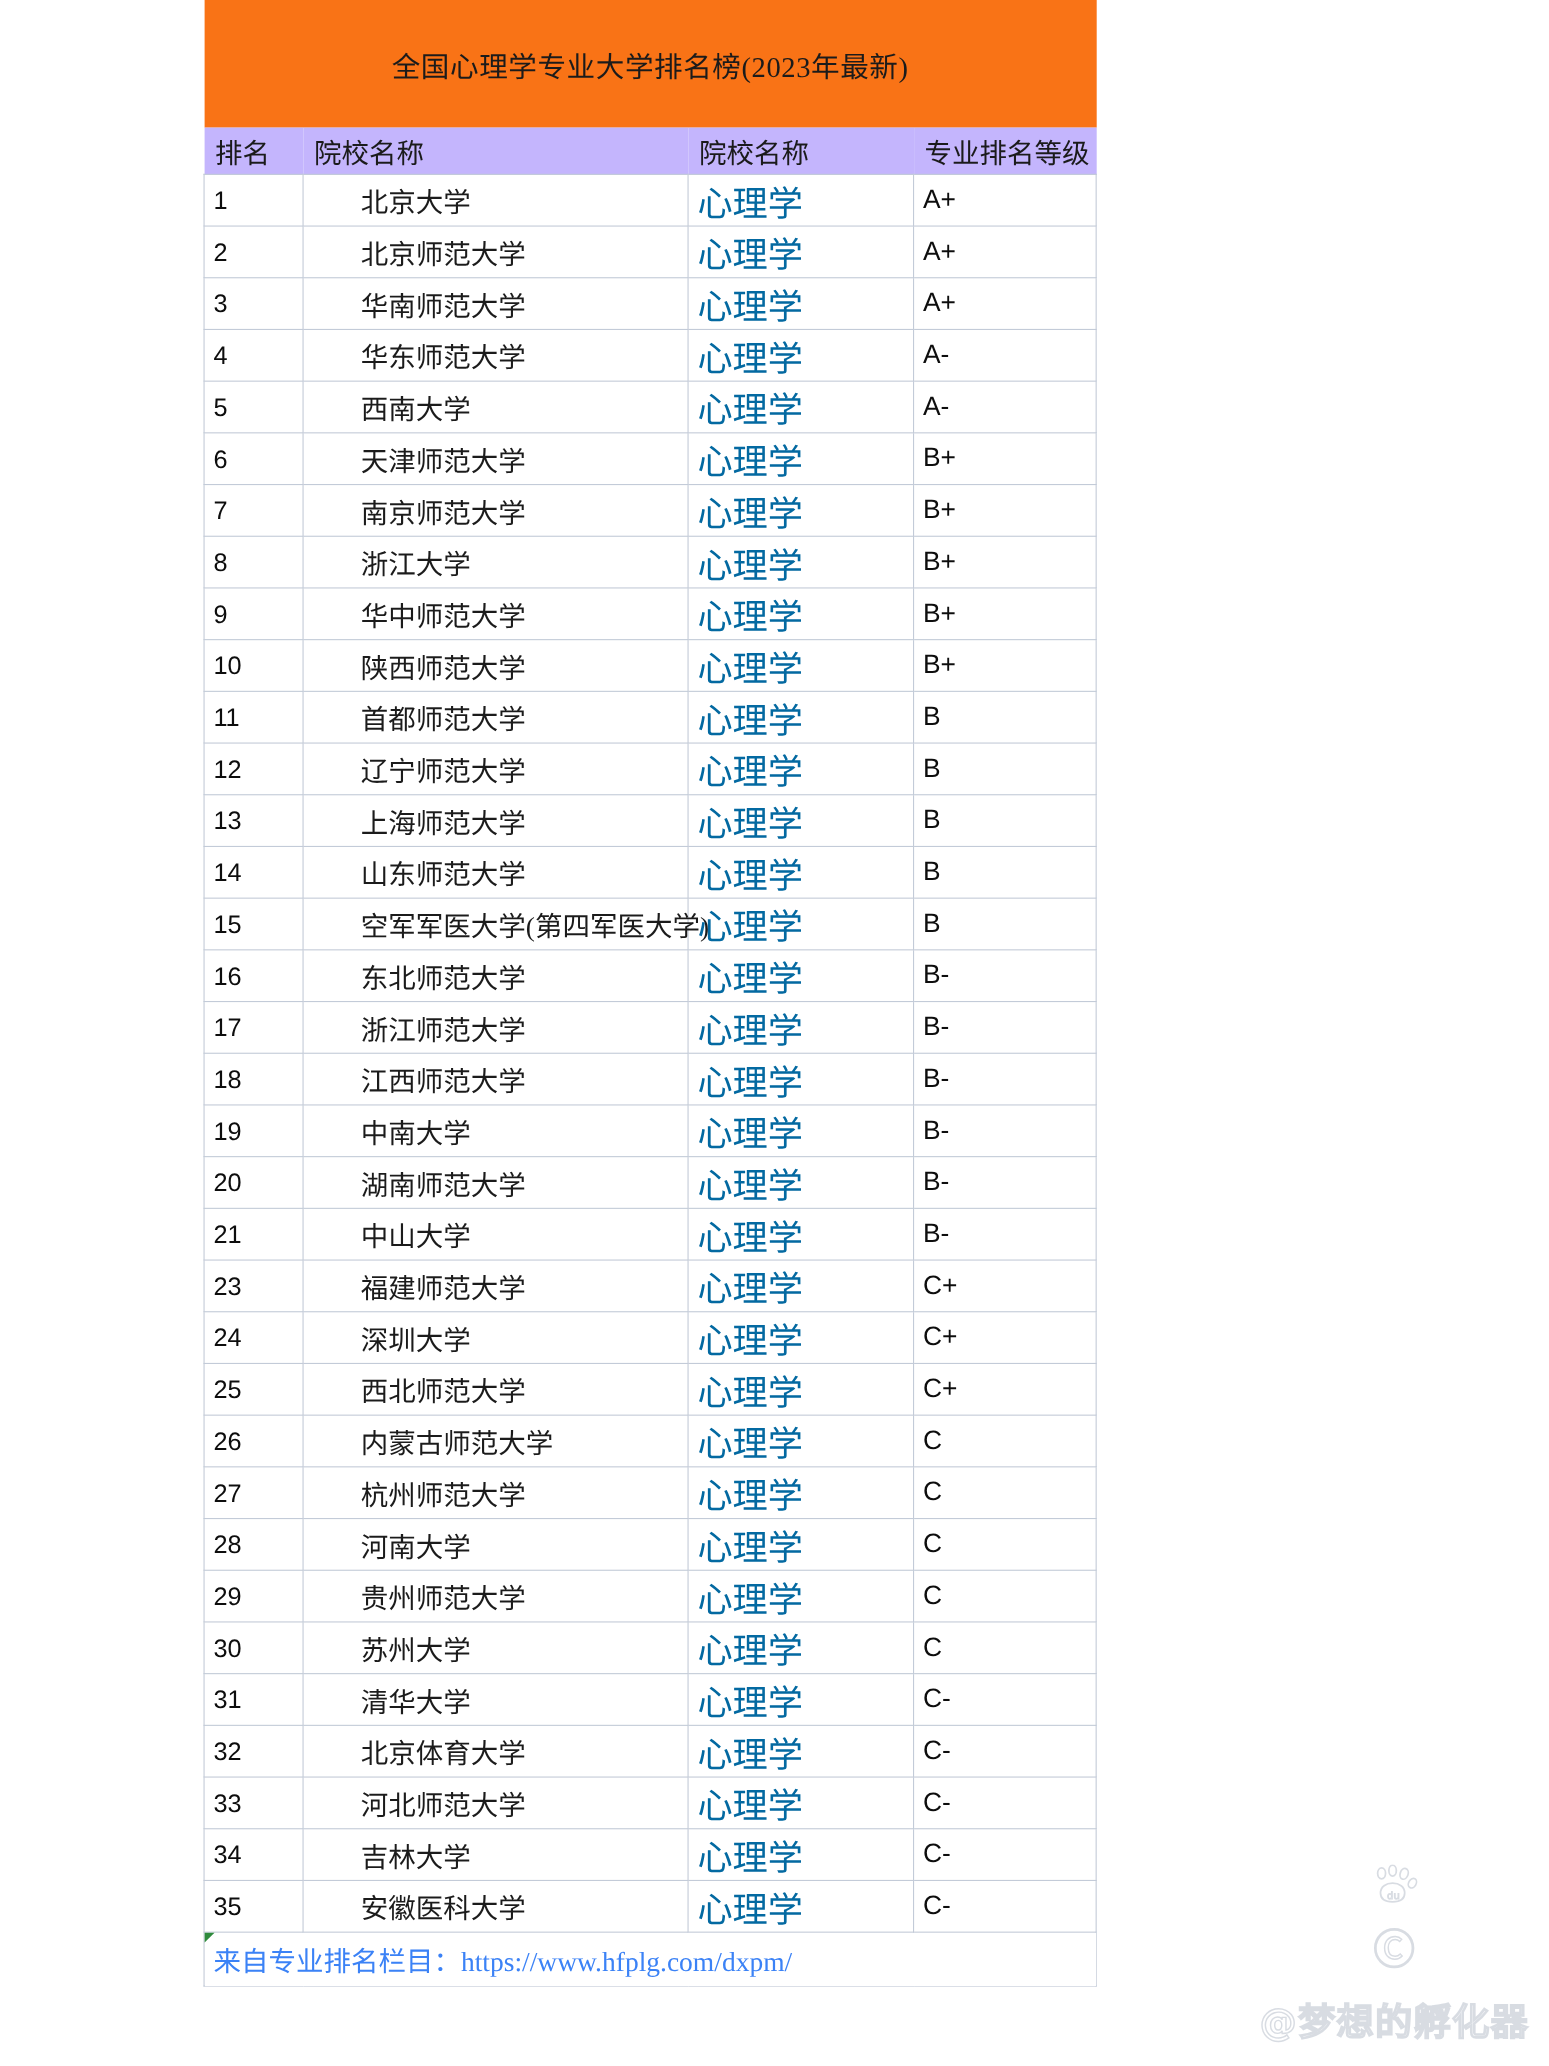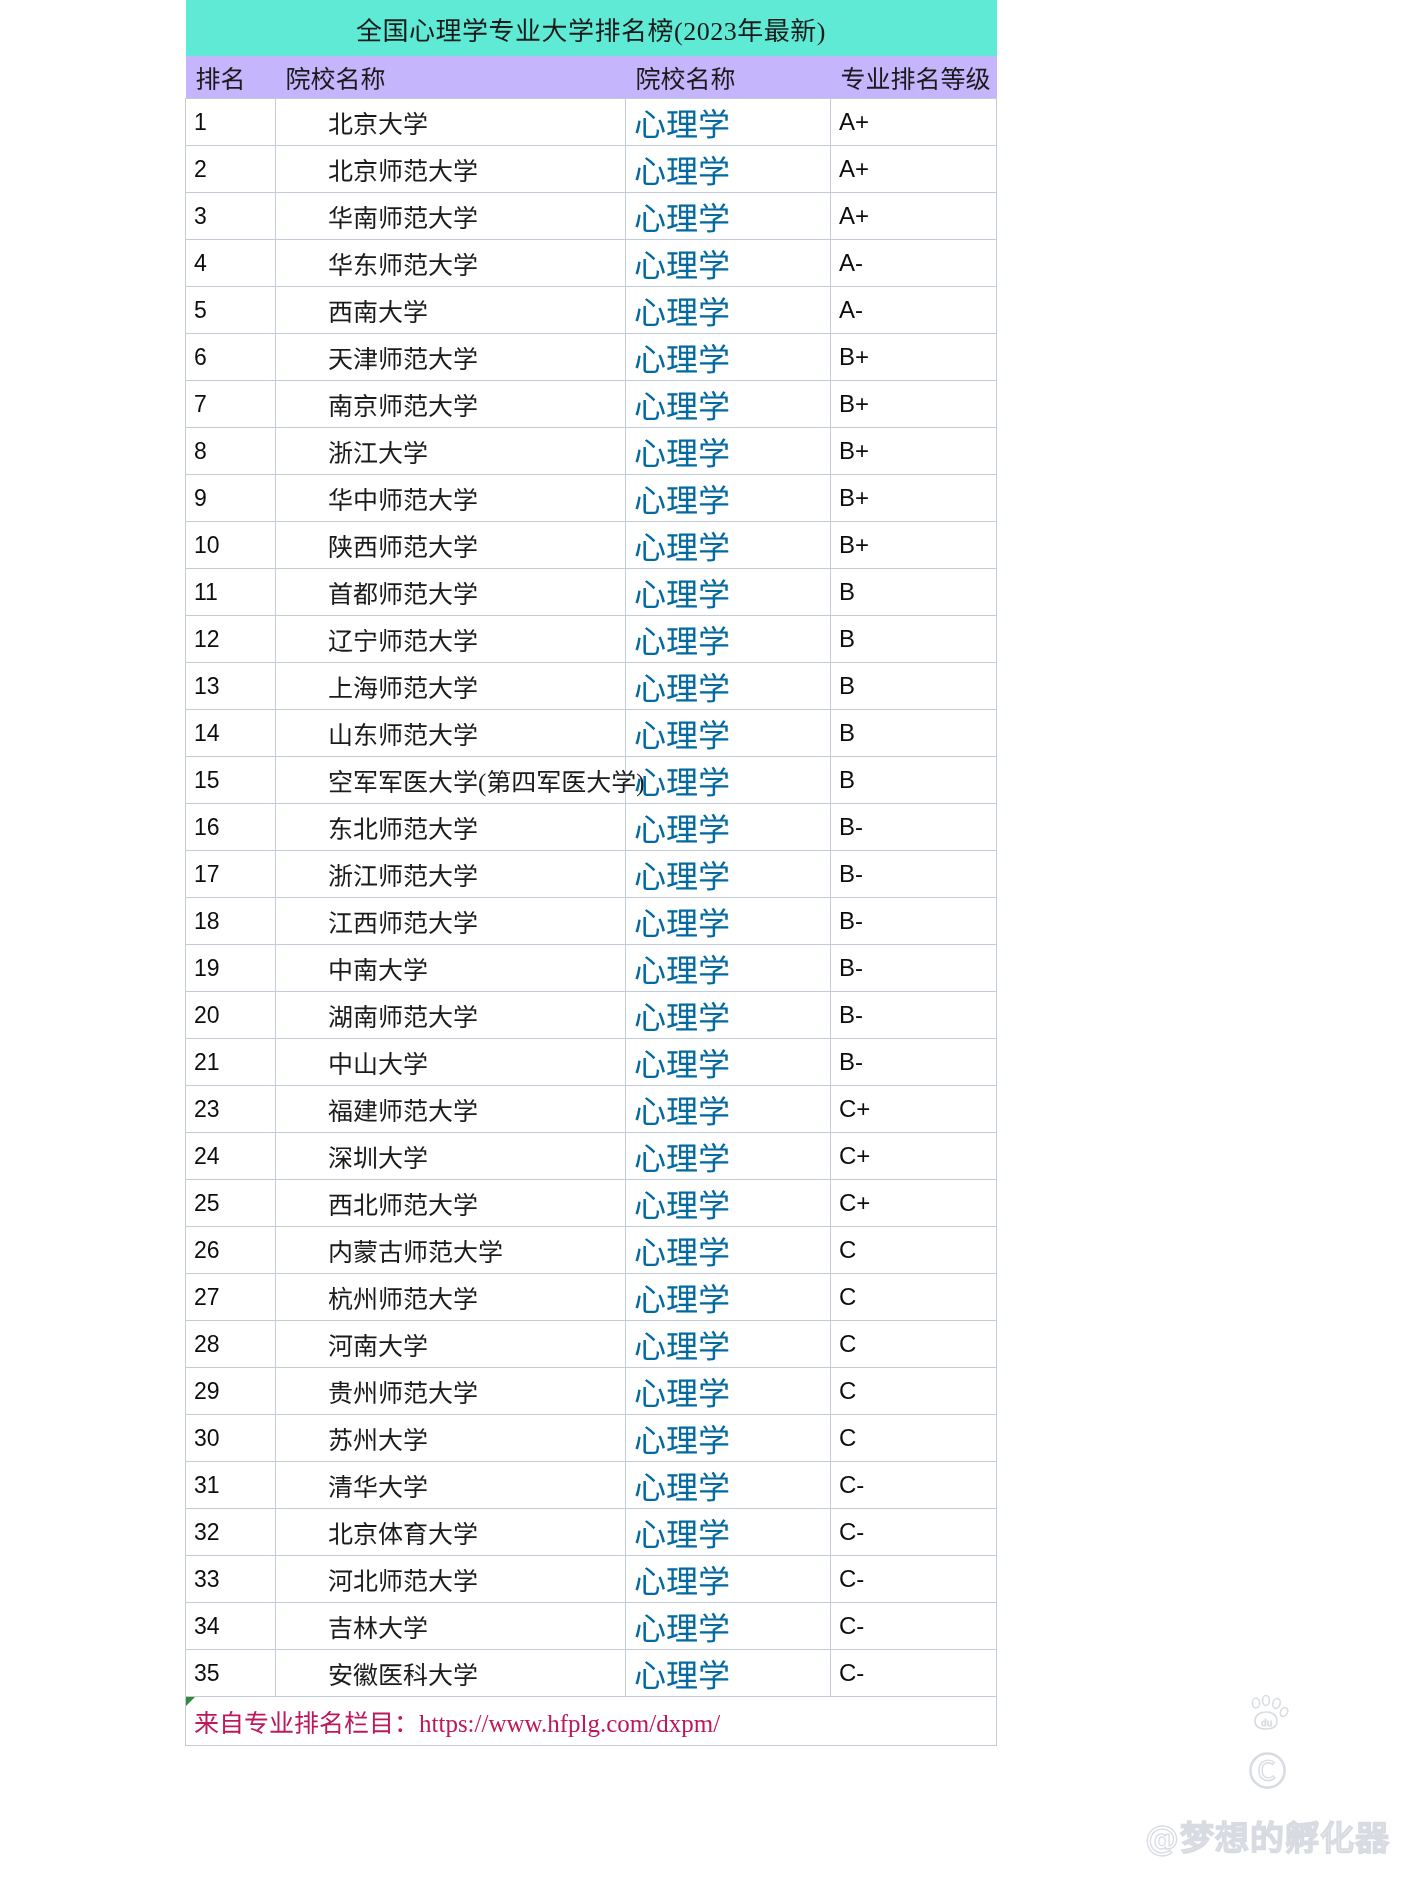--- a/index.html
+++ b/index.html
@@ -25,26 +25,26 @@
   }
 
   table.rank-table {
     border-collapse: collapse;
     width: 811px;
     table-layout: fixed;
   }
 
   
   tr.title-row td {
-    background: #5eead4;
+    background: #f97316;
     border: none;
-    height: 56px;
+    height: 84px;
     text-align: center;
     vertical-align: middle;
-    padding: 0;
+    padding: 16px;
   }
   .title-text {
     font-family: "Liberation Serif", "DejaVu Serif", serif;
     font-size: 26px;
     color: #1b1b1b;
     letter-spacing: 0.5px;
     white-space: nowrap;
   }
 
   
@@ -102,21 +102,21 @@
     border: 1px solid #c3cbd8;
     height: 48px;
     padding: 0 0 0 8px;
     vertical-align: middle;
     background: #ffffff;
     position: relative;
   }
   .footer-text {
     font-family: "Liberation Serif", "DejaVu Serif", serif;
     font-size: 25px;
-    color: #be185d;
+    color: #3b82f6;
     white-space: nowrap;
   }
   
   .comment-marker {
     position: absolute;
     left: 0;
     top: 0;
     width: 0;
     height: 0;
     border-left: 9px solid #2f8a3c;

